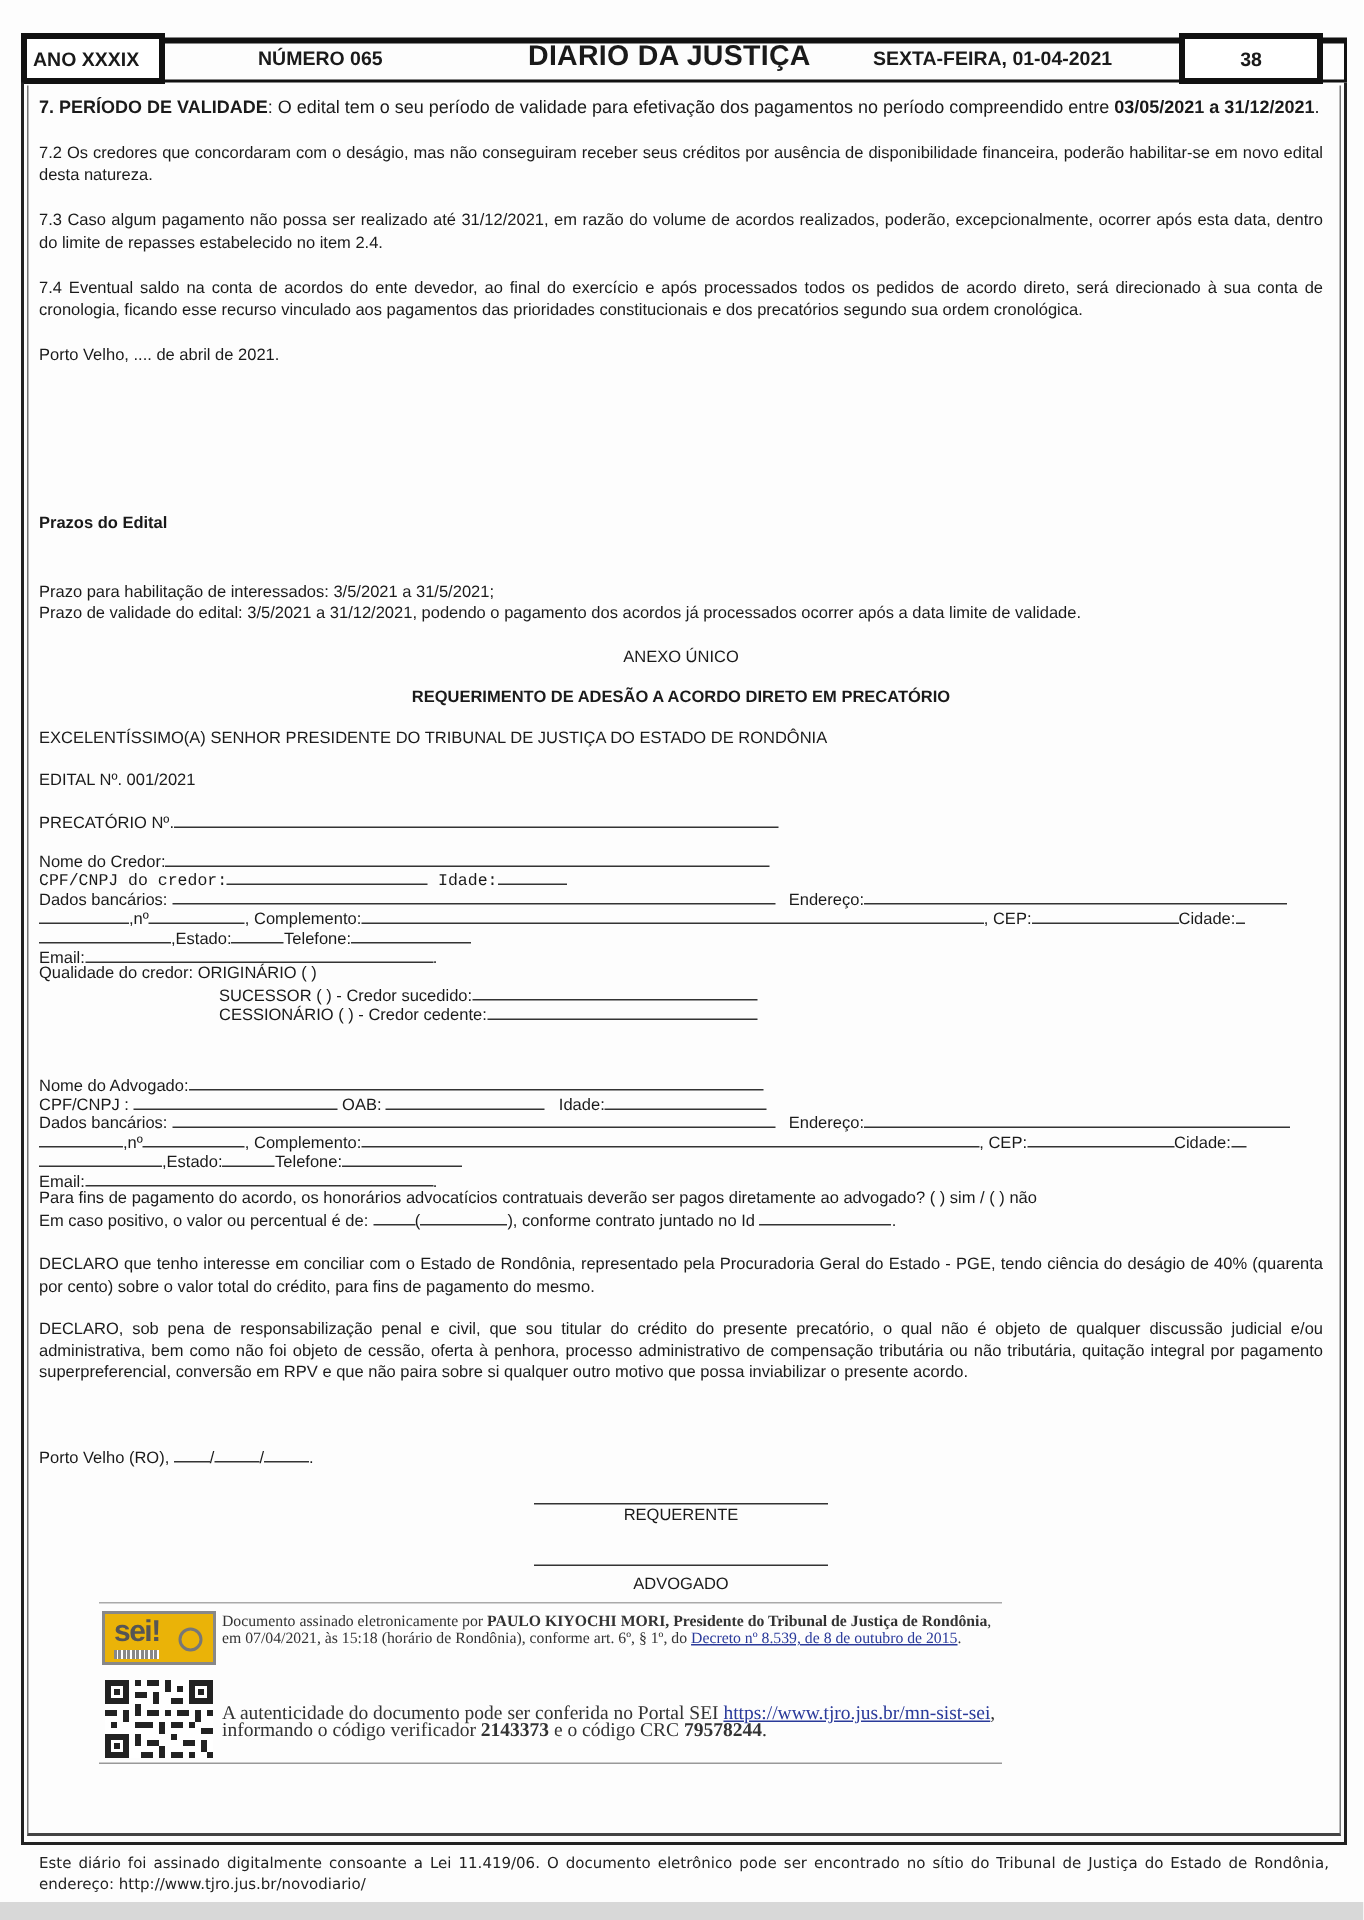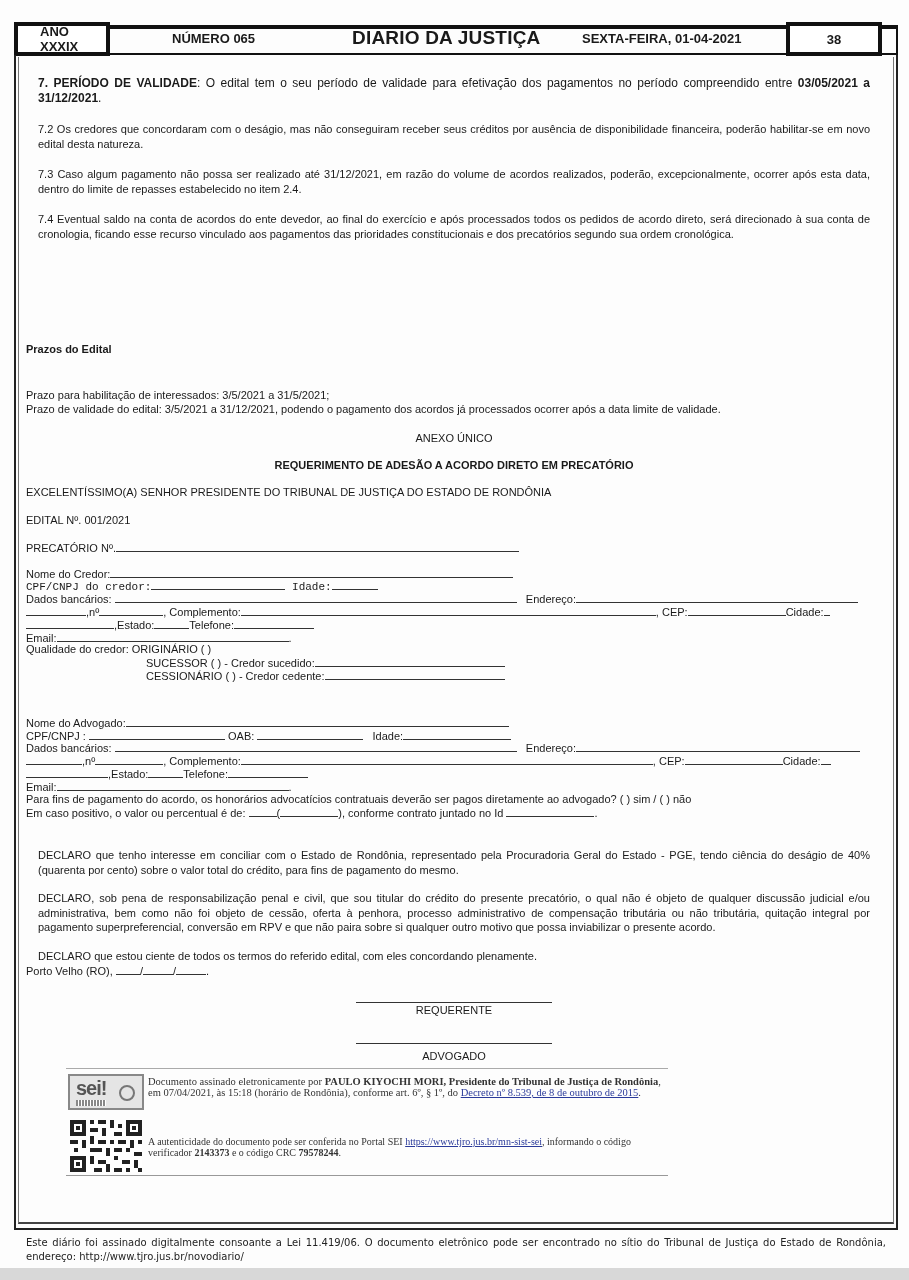--- a/index.html
+++ b/index.html
@@ -2,49 +2,49 @@
 <html><head>
 <meta charset="utf-8">
 <style>
   html, body { margin:0; padding:0; background:#ffffff; }
   body { width:909px; height:1280px; position:relative; overflow:hidden; font-family:"Liberation Sans", sans-serif; color:#1a1a1a; }
   .page-bg { position:absolute; left:0; top:0; width:909px; height:1280px; background:#fdfdfd; }
   .bottom-strip { position:absolute; left:0; top:1268px; width:909px; height:12px; background:#d8d8d8; }
 
   
   .header { position:absolute; left:14px; top:25px; width:884px; height:30px; border:2px solid #111; border-top:4px solid #111; box-sizing:border-box; }
-  .hdr-box-left { position:absolute; left:14px; top:22px; width:96px; height:34px; border:4px solid #111; box-sizing:border-box; background:#fff; display:flex; align-items:center; padding-left:22px; font-weight:bold; font-size:13px; }
+  .hdr-box-left { position:absolute; left:14px; top:22px; width:96px; height:34px; border:4px solid #111; box-sizing:border-box; background:#fff; display:flex; align-items:center; padding-left:4px; font-weight:bold; font-size:13px; }
   .hdr-box-right { position:absolute; left:786px; top:22px; width:96px; height:34px; border:4px solid #111; box-sizing:border-box; background:#fff; display:flex; align-items:center; justify-content:center; font-weight:bold; font-size:13px; }
   .hdr-numero { position:absolute; left:172px; top:31px; font-weight:bold; font-size:13px; }
   .hdr-title { position:absolute; left:352px; top:27px; font-weight:bold; font-size:19px; letter-spacing:0.2px; }
   .hdr-date { position:absolute; left:582px; top:31px; font-weight:bold; font-size:13px; }
 
   
   .frame { position:absolute; left:14px; top:55px; width:884px; height:1175px; border:2px solid #222; border-top:0; box-sizing:border-box; }
   .frame-inner { position:absolute; left:18px; top:57px; width:876px; height:1167px; border-left:1px solid #777; border-right:1px solid #777; border-bottom:2px solid #444; box-sizing:border-box; }
 
   .content { position:absolute; left:26px; top:64px; width:856px; font-size:11px; line-height:14.5px; }
-  .para { margin:12px; text-align:justify; }
+  .para { margin:0; text-align:justify; }
   .b { font-weight:bold; }
   .t { position:absolute; left:26px; font-size:11px; white-space:nowrap; }
   .center { position:absolute; left:26px; width:856px; text-align:center; font-size:11px; }
   .ul { display:inline-block; border-bottom:1px solid #333; height:10px; vertical-align:baseline; }
 
   .sig-line { position:absolute; border-top:1px solid #333; height:0; }
 
   
   .sei-topline { position:absolute; left:66px; top:1068px; width:602px; border-top:1px solid #aaa; }
-  .sei-logo { position:absolute; left:68px; top:1074px; width:76px; height:36px; border:2px solid #888; box-sizing:border-box; background:#e5e5e5; }
+  .sei-logo { position:absolute; left:68px; top:1074px; width:76px; height:36px; border:2px solid #888; box-sizing:border-box; background:#eab308; }
   .sei-logo .sei-text { position:absolute; left:6px; top:1px; font-family:"Liberation Sans", sans-serif; font-weight:bold; font-size:20px; color:#555; letter-spacing:-1px; }
   .sei-logo .sei-sub { position:absolute; left:6px; top:24px; width:30px; height:6px; background:repeating-linear-gradient(90deg,#888 0 2px,#fff 2px 3px); }
   .sei-logo .sei-circle { position:absolute; left:49px; top:9px; width:16px; height:16px; border:2px solid #777; border-radius:50%; box-sizing:border-box; }
   .sei-text-block { position:absolute; left:148px; top:1076px; width:520px; font-family:"Liberation Serif", serif; font-size:10.5px; line-height:11px; color:#333; }
   .sei-link { color:#2a3a9a; text-decoration:underline; }
   .qr { position:absolute; left:70px; top:1120px; width:72px; height:52px; }
-  .sei-auth { position:absolute; left:148px; top:1136px; width:520px; font-family:"Liberation Serif", serif; font-size:10px; line-height:11px; color:#333; }
+  .sei-auth { position:absolute; left:148px; top:1136px; width:520px; font-family:"Liberation Serif", serif; font-size:13px; line-height:11px; color:#333; }
   .sei-bottomline { position:absolute; left:66px; top:1175px; width:602px; border-top:1px solid #999; }
 
   .footer { position:absolute; left:26px; top:1236px; width:860px; font-family:"DejaVu Sans", sans-serif; font-size:10px; line-height:14px; text-align:justify; color:#222; }
 </style>
 </head>
 <body>
 
 <div class="page-bg"></div>
 
 <div class="header"></div>
@@ -59,20 +59,21 @@
   </div>
 
 <div class="frame"></div>
 <div class="frame-inner"></div>
 
 <div class="content">
   <p class="para" style="font-size:12px;line-height:15px;"><span class="b">7. PERÍODO DE VALIDADE</span><span>: O edital tem o seu período de validade para efetivação dos pagamentos no período compreendido entre </span><span class="b">03/05/2021 a 31/12/2021</span><span>.</span></p>
   <p class="para" style="margin-top:16px;">7.2 Os credores que concordaram com o deságio, mas não conseguiram receber seus créditos por ausência de disponibilidade financeira, poderão habilitar-se em novo edital desta natureza.</p>
   <p class="para" style="margin-top:16px;">7.3 Caso algum pagamento não possa ser realizado até 31/12/2021, em razão do volume de acordos realizados, poderão, excepcionalmente, ocorrer após esta data, dentro do limite de repasses estabelecido no item 2.4.</p>
   <p class="para" style="margin-top:16px;">7.4 Eventual saldo na conta de acordos do ente devedor, ao final do exercício e após processados todos os pedidos de acordo direto, será direcionado à sua conta de cronologia, ficando esse recurso vinculado aos pagamentos das prioridades constitucionais e dos precatórios segundo sua ordem cronológica.</p>
+  <p class="para" style="margin-top:16px;">Porto Velho, .... de abril de 2021.</p>
 </div>
 
 <div class="t b" style="top:343px;">Prazos do Edital</div>
 <div class="t" style="top:389px;">Prazo para habilitação de interessados: 3/5/2021 a 31/5/2021;</div>
 <div class="t" style="top:403px;">Prazo de validade do edital: 3/5/2021 a 31/12/2021, podendo o pagamento dos acordos já processados ocorrer após a data limite de validade.</div>
 
 <div class="center" style="top:432px;">ANEXO ÚNICO</div>
 <div class="center b" style="top:459px;">REQUERIMENTO DE ADESÃO A ACORDO DIRETO EM PRECATÓRIO</div>
 <div class="t" style="top:486px;">EXCELENTÍSSIMO(A) SENHOR PRESIDENTE DO TRIBUNAL DE JUSTIÇA DO ESTADO DE RONDÔNIA</div>
 <div class="t" style="top:514px;">EDITAL Nº. 001/2021</div>
@@ -93,21 +94,20 @@
 <div class="t" style="top:741px;"><span>Dados bancários:</span> <span class="ul" style="width:402px;"></span> &nbsp; <span>Endereço:</span><span class="ul" style="width:284px;"></span></div>
 <div class="t" style="top:754px;"><span class="ul" style="width:56px;"></span><span>,nº</span><span class="ul" style="width:68px;"></span><span>, Complemento:</span><span class="ul" style="width:412px;"></span><span>, CEP:</span><span class="ul" style="width:98px;"></span><span>Cidade:</span><span class="ul" style="width:10px;"></span></div>
 <div class="t" style="top:767px;"><span class="ul" style="width:82px;"></span><span>,Estado:</span><span class="ul" style="width:35px;"></span><span>Telefone:</span><span class="ul" style="width:80px;"></span></div>
 <div class="t" style="top:780px;"><span>Email:</span><span class="ul" style="width:232px;"></span>.</div>
 <div class="t" style="top:793px;">Para fins de pagamento do acordo, os honorários advocatícios contratuais deverão ser pagos diretamente ao advogado? (  ) sim / (  ) não</div>
 <div class="t" style="top:806px;"><span>Em caso positivo, o valor ou percentual é de:</span> <span class="ul" style="width:28px;"></span>(<span class="ul" style="width:58px;"></span><span>), conforme contrato juntado no Id</span> <span class="ul" style="width:88px;"></span>.</div>
 
 <div class="content" style="top:836px;">
   <p class="para">DECLARO que tenho interesse em conciliar com o Estado de Rondônia, representado pela Procuradoria Geral do Estado - PGE, tendo ciência do deságio de 40% (quarenta por cento) sobre o valor total do crédito, para fins de pagamento do mesmo.</p>
   <p class="para" style="margin-top:14px;">DECLARO, sob pena de responsabilização penal e civil, que sou titular do crédito do presente precatório, o qual não é objeto de qualquer discussão judicial e/ou administrativa, bem como não foi objeto de cessão, oferta à penhora, processo administrativo de compensação tributária ou não tributária, quitação integral por pagamento superpreferencial, conversão em RPV e que não paira sobre si qualquer outro motivo que possa inviabilizar o presente acordo.</p>
-  <p class="para" style="margin-top:14px;">DECLARO que estou ciente de todos os termos do referido edital, com eles concordando plenamente.</p>
 </div>
 <div class="t" style="top:964px;"><span>Porto Velho (RO),</span> <span class="ul" style="width:24px;"></span>/<span class="ul" style="width:30px;"></span>/<span class="ul" style="width:30px;"></span>.</div>
 
 <div class="sig-line" style="left:356px;top:1002px;width:196px;"></div>
 <div class="center" style="top:1004px;">REQUERENTE</div>
 <div class="sig-line" style="left:356px;top:1043px;width:196px;"></div>
 <div class="center" style="top:1050px;">ADVOGADO</div>
 
 <div class="sei-topline"></div>
 <div class="sei-logo">

